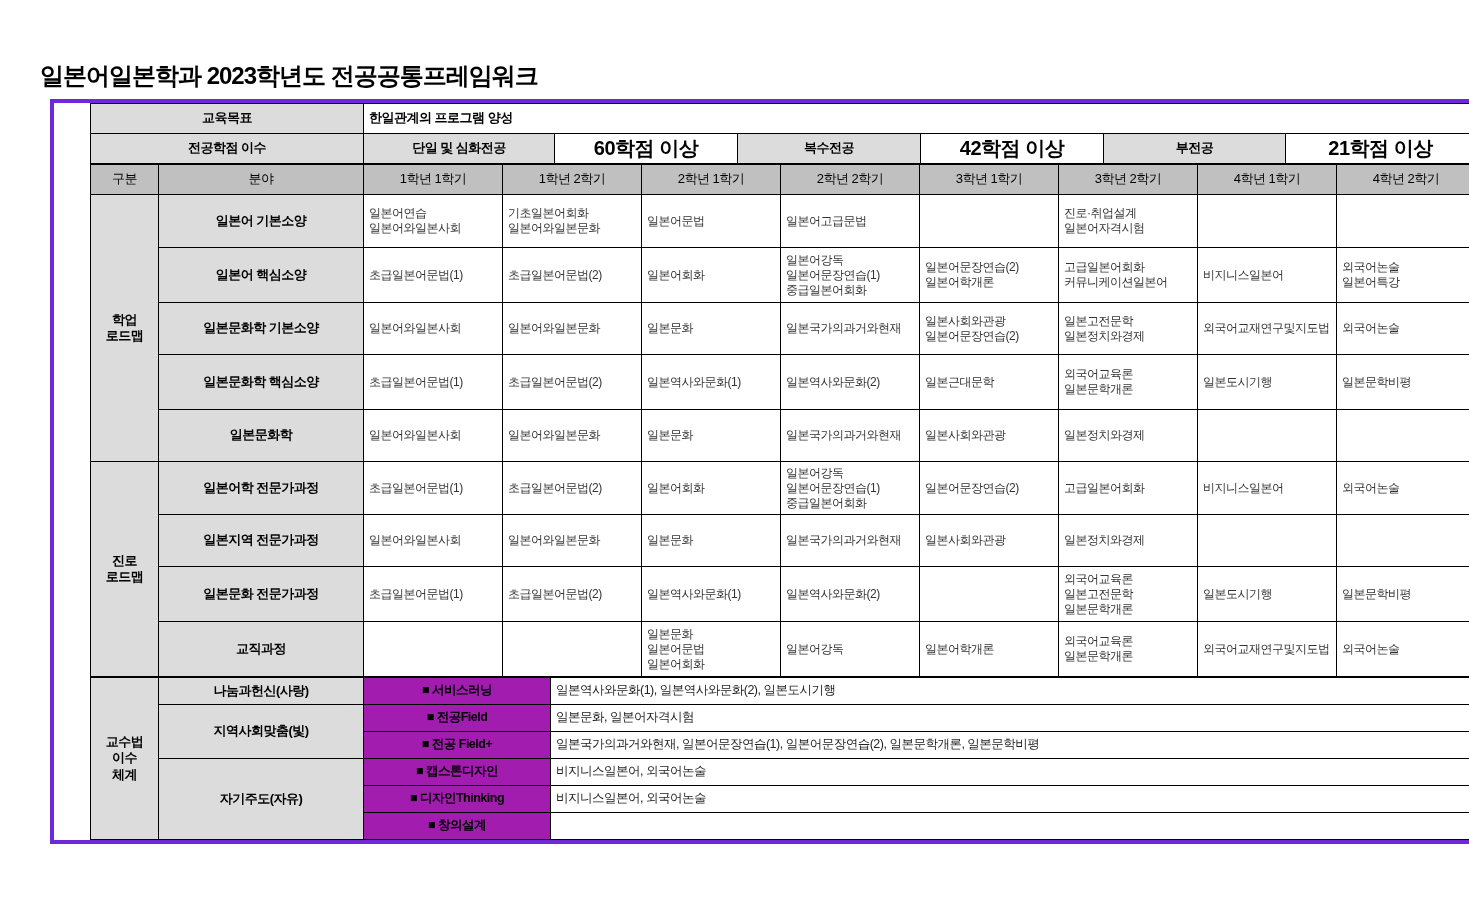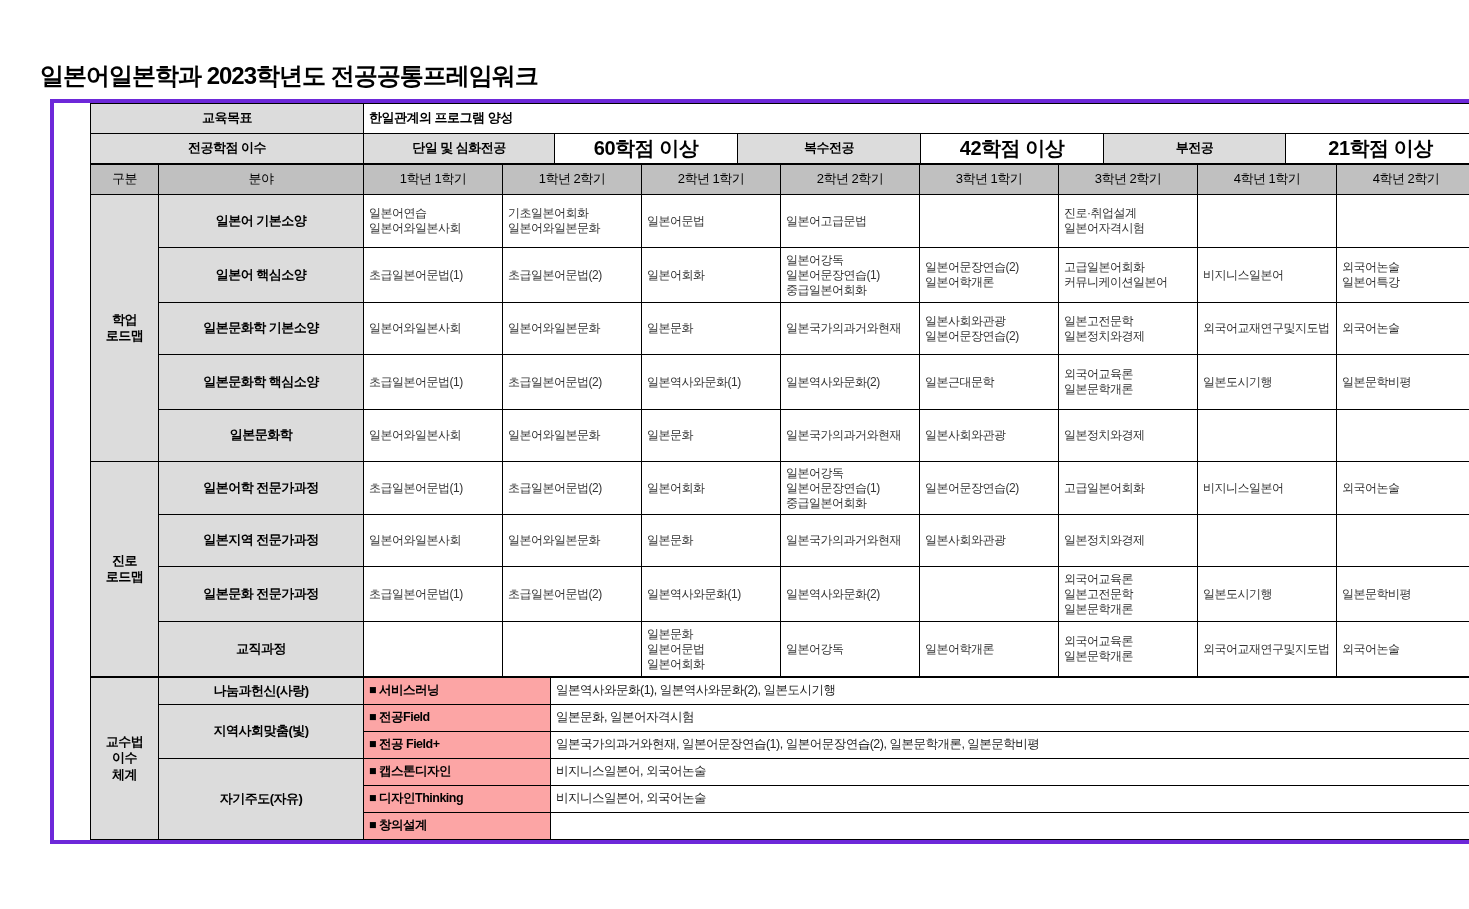--- a/index.html
+++ b/index.html
@@ -8,21 +8,21 @@
   .title { position:absolute; left:40px; top:16px; font-size:24px; font-weight:bold; letter-spacing:-1px; }
   .tablewrap { position:absolute; left:50px; top:55px; width:1385px; border:4px solid #6d28d9;padding-left:36px; }
   table { border-collapse:collapse; table-layout:fixed; width:1385px; }
   td { border:1px solid #000; padding:1px 5px; overflow:hidden; vertical-align:middle;
        white-space:pre-line; line-height:1.25; }
   .label  { background:#dcdcdc; font-weight:bold; text-align:center; font-size:13px; letter-spacing:-0.5px; }
   .hdr    { background:#c0c0c0; font-weight:normal; text-align:center; font-size:13px; letter-spacing:-0.5px; }
   .val    { font-weight:bold; text-align:center; font-size:20px; letter-spacing:-0.5px; background:#fff; }
   .val.left { text-align:left; font-size:13px; }
   .courses { font-size:12px; color:#333; text-align:left; letter-spacing:-0.5px; background:#fff; }
-  .method { background:#fca5a5; font-weight:bold; text-align:left; font-size:12.5px; letter-spacing:-0.5px; }
+  .method { background:#a21caf; font-weight:bold; text-align:center; font-size:12.5px; letter-spacing:-0.5px; }
   .tcourses { font-size:12.5px; color:#222; text-align:left; letter-spacing:-0.5px; background:#fff; }
   .bold13 { font-weight:bold; font-size:13px; }
 </style>
 </head>
 <body>
 
 <div class="page">
   <div class="title">일본어일본학과 2023학년도 전공공통프레임워크</div>
 
   <div class="tablewrap">

